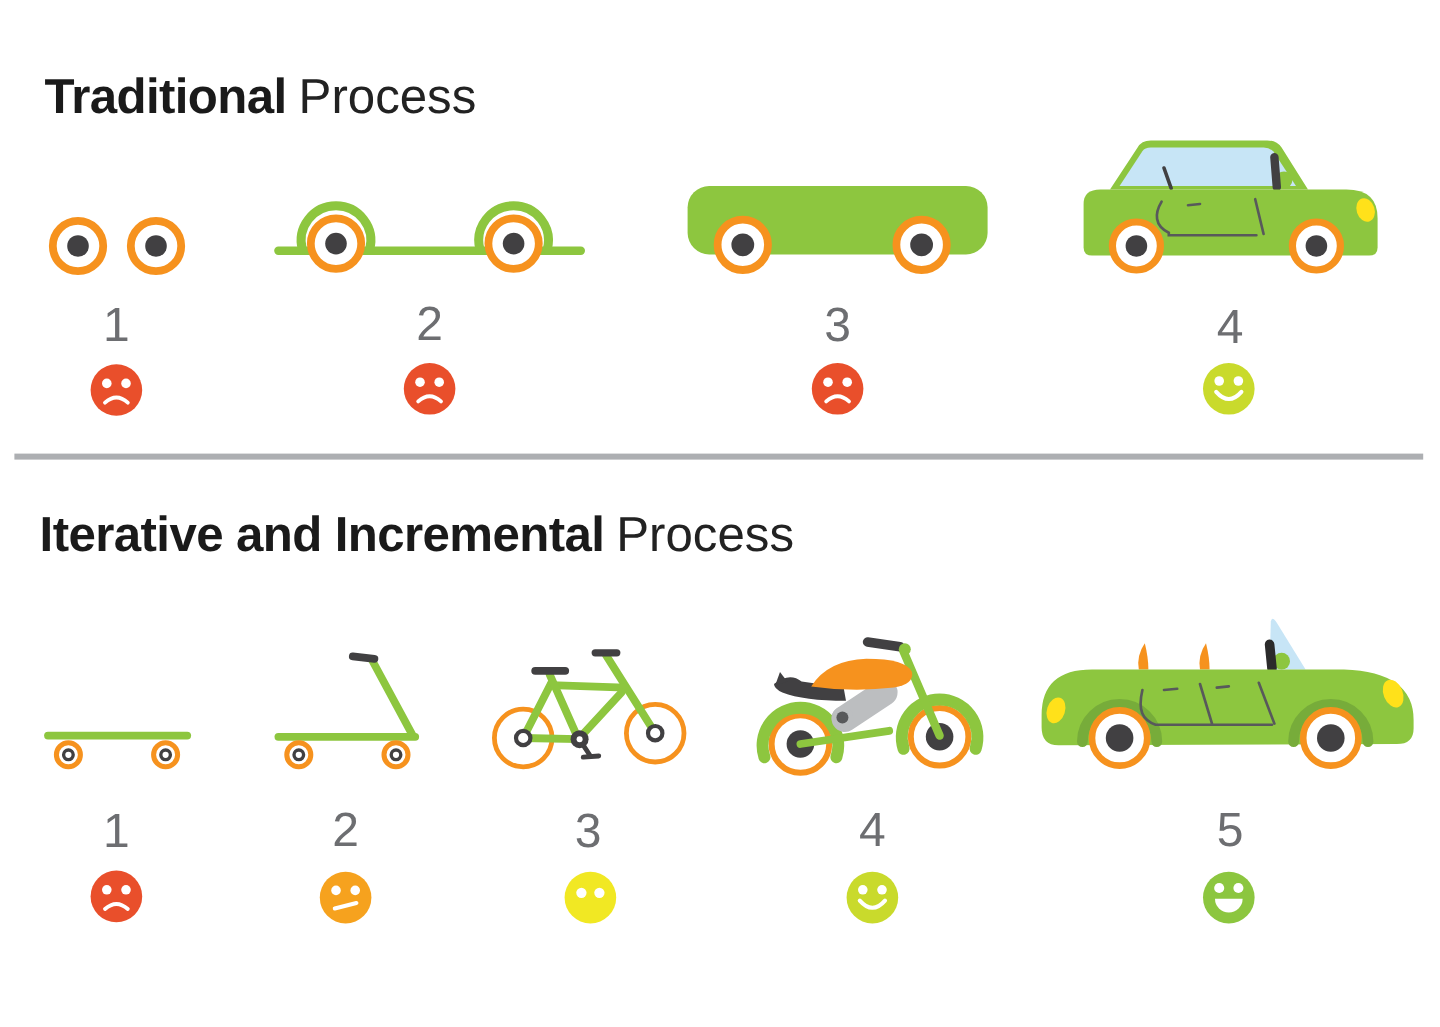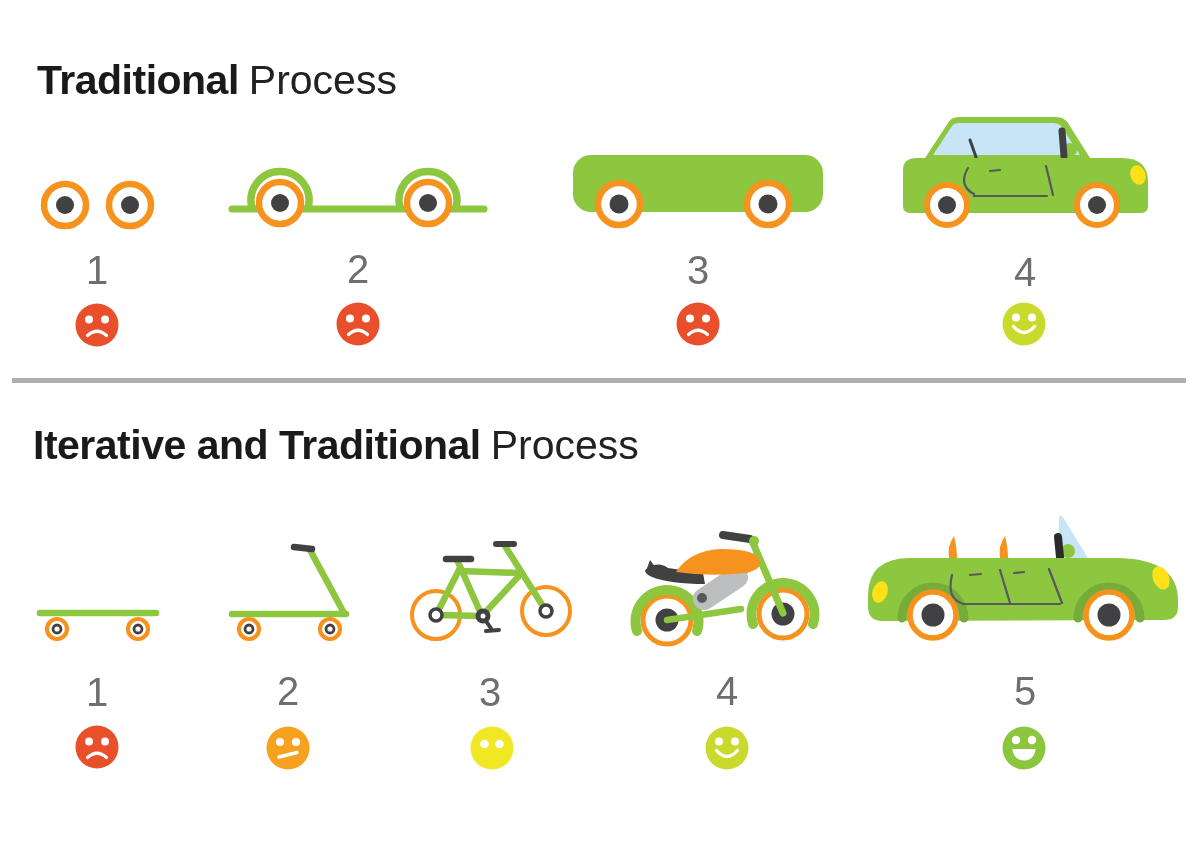--- a/index.html
+++ b/index.html
@@ -14,21 +14,21 @@
 </style>
 </head>
 <body>
 
 <div class="canvas">
 
   <div class="title" style="left:37px;top:60px;">
     <span class="bold">Traditional</span><span class="light">Process</span>
   </div>
   <div class="title" style="left:33px;top:425px;">
-    <span class="bold">Iterative and Traditional</span><span class="light">Process</span>
+    <span class="bold">Iterative and Incremental</span><span class="light">Process</span>
   </div>
 
   <div class="divider"></div>
 
   <svg class="art" width="1200" height="856" viewBox="0 0 1200 856">
     <defs>
       <g id="face-sad">
         <circle r="21.5" fill="currentColor"></circle>
         <circle cx="-8" cy="-5.5" r="4" fill="#fff"></circle>
           <circle cx="8" cy="-5.5" r="4" fill="#fff"></circle>

